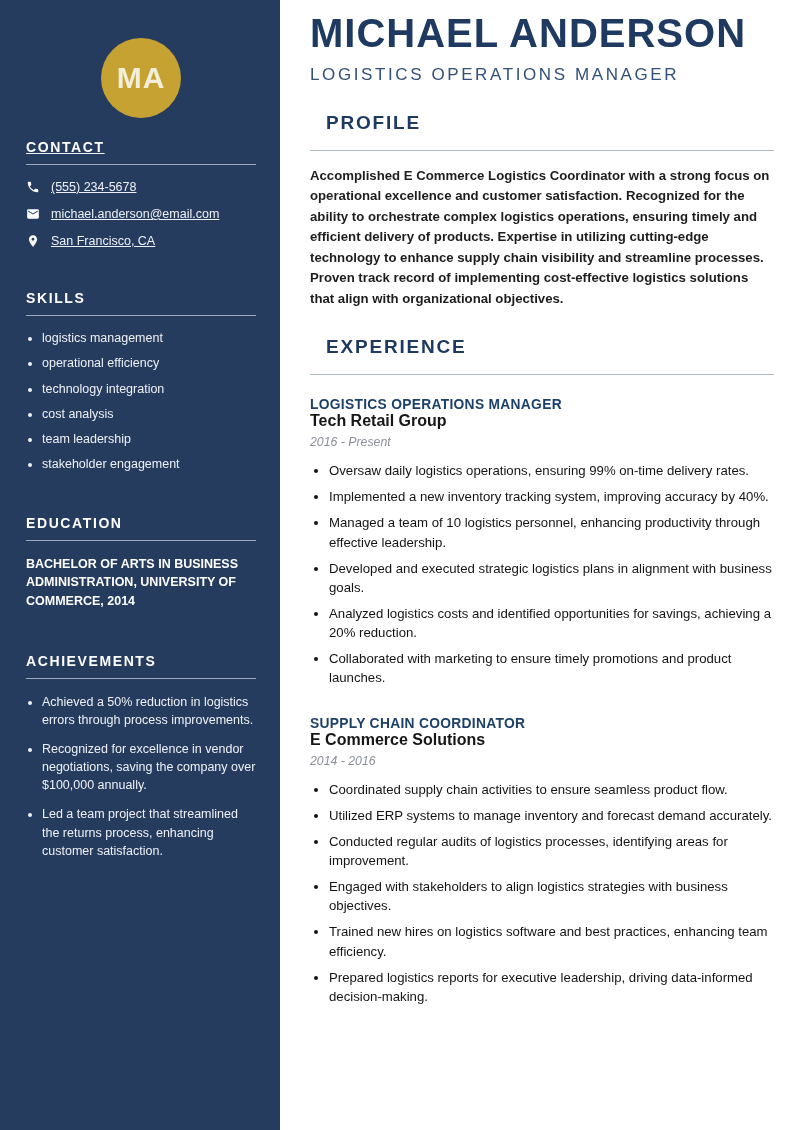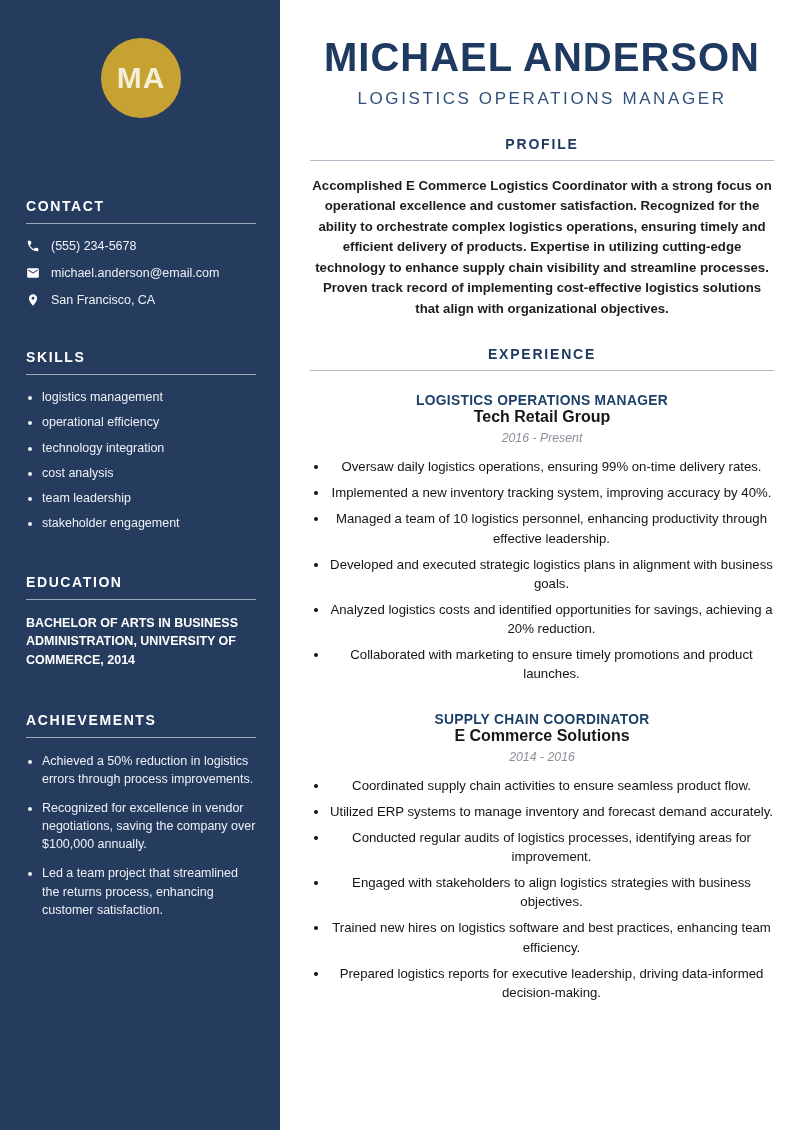--- a/index.html
+++ b/index.html
@@ -17,21 +17,21 @@
     padding: 38px 24px 14px 26px;
   }
   .avatar {
     width: 80px; height: 80px; border-radius: 50%;
     background: #C6A233; color: #F3EED8;
     display: flex; align-items: center; justify-content: center;
     font-size: 30px; font-weight: 700; letter-spacing: 1px;
     margin: 0 auto;
   }
   .side-section { margin-top: 42px; }
-  .side-section.first { margin-top: 80px; }
+  .side-section.first { margin-top: 21px; text-decoration: underline; }
   .side-heading {
     font-size: 14px; font-weight: 700; letter-spacing: 1.6px;
     color: #ffffff; margin: 0; padding-bottom: 9px;
     border-bottom: 1px solid rgba(224,230,238,0.65);
   }
   .contact-list { list-style: none; margin: 15px 0 0; padding: 0; }
   .contact-list li {
     display: flex; gap: 11px;
     margin-bottom: 13px; font-size: 12.5px;
   }
@@ -39,33 +39,33 @@
   .icon svg { width: 14px; height: 14px; fill: #ffffff; display: block; }
   .bullet-list { margin: 14px 0 0; padding-left: 16px; font-size: 12.5px; }
   .bullet-list li { margin-bottom: 9px; line-height: 1.3; }
   .achv-list li { margin-bottom: 11px; line-height: 1.45; }
   .degree {
     font-size: 12.5px; font-weight: 700; line-height: 1.5;
     margin: 14px 0 0; color: #ffffff;
   }
 
   
-  .main { flex: 1; box-sizing: border-box; background: #ffffff; padding: 36px 26px 40px 30px; text-align: center; }
+  .main { flex: 1; box-sizing: border-box; background: #ffffff; padding: 12px 26px 40px 30px; }
   .name {
     font-size: 40px; font-weight: 700; color: #1F3A60;
     letter-spacing: 1px; margin: 0; line-height: 1.05;
   }
   .subtitle {
     margin-top: 11px; font-size: 17px; letter-spacing: 2.6px;
     color: #31507A;
   }
   .main-section { margin-top: 27px; }
   .main-heading {
-    font-size: 14px; font-weight: 700; letter-spacing: 1.8px;
-    color: #1F3A60; margin: 0;
+    font-size: 19px; font-weight: 700; letter-spacing: 1.8px;
+    color: #1F3A60; margin: 16px;
   }
   .rule { border: none; border-top: 1px solid #AEB8C4; margin: 8px 0 0; }
   .profile-text {
     margin: 15px 0 0; font-size: 13.2px; line-height: 1.55; color: #1d1d1f; font-weight: bold;
   }
   .job { margin-top: 22px; }
   .job + .job { margin-top: 28px; }
   .job-title { font-size: 13.8px; font-weight: 700; color: #1D4068; letter-spacing: 0.3px; margin: 0; }
   .company { font-size: 16px; font-weight: 700; color: #161616; margin-top: 0; }
   .dates { font-size: 12.3px; font-style: italic; color: #8A8F98; margin-top: 5px; }

